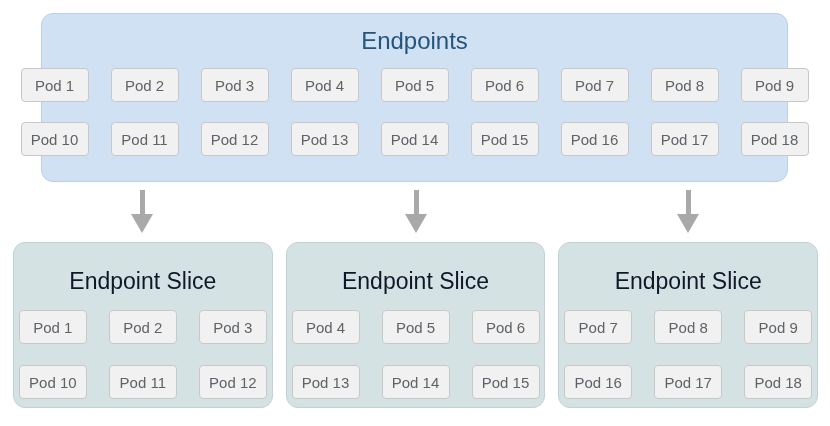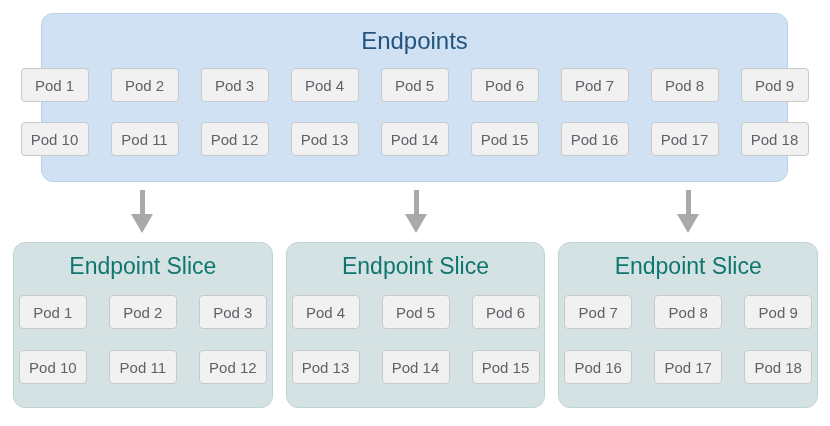--- a/index.html
+++ b/index.html
@@ -92,24 +92,24 @@
     height: 166px;
     box-sizing: border-box;
     background: #d5e2e3;
     border: 1px solid #c0d3d3;
     border-radius: 12px;
     display: flex;
     flex-direction: column;
     align-items: center;
   }
   .slice-title {
-    margin-top: 9px;
+    margin-top: 24px;
     font-size: 23px;
     line-height: 28px;
-    color: #0f766e;
+    color: #0f172a;
   }
   .slice-box .pod-grid { margin-top: 15px; gap: 21px; }
 </style>
 </head>
 <body>
 
 <div class="canvas">
 
   <div class="endpoints-box">
     <div class="endpoints-title">Endpoints</div>

